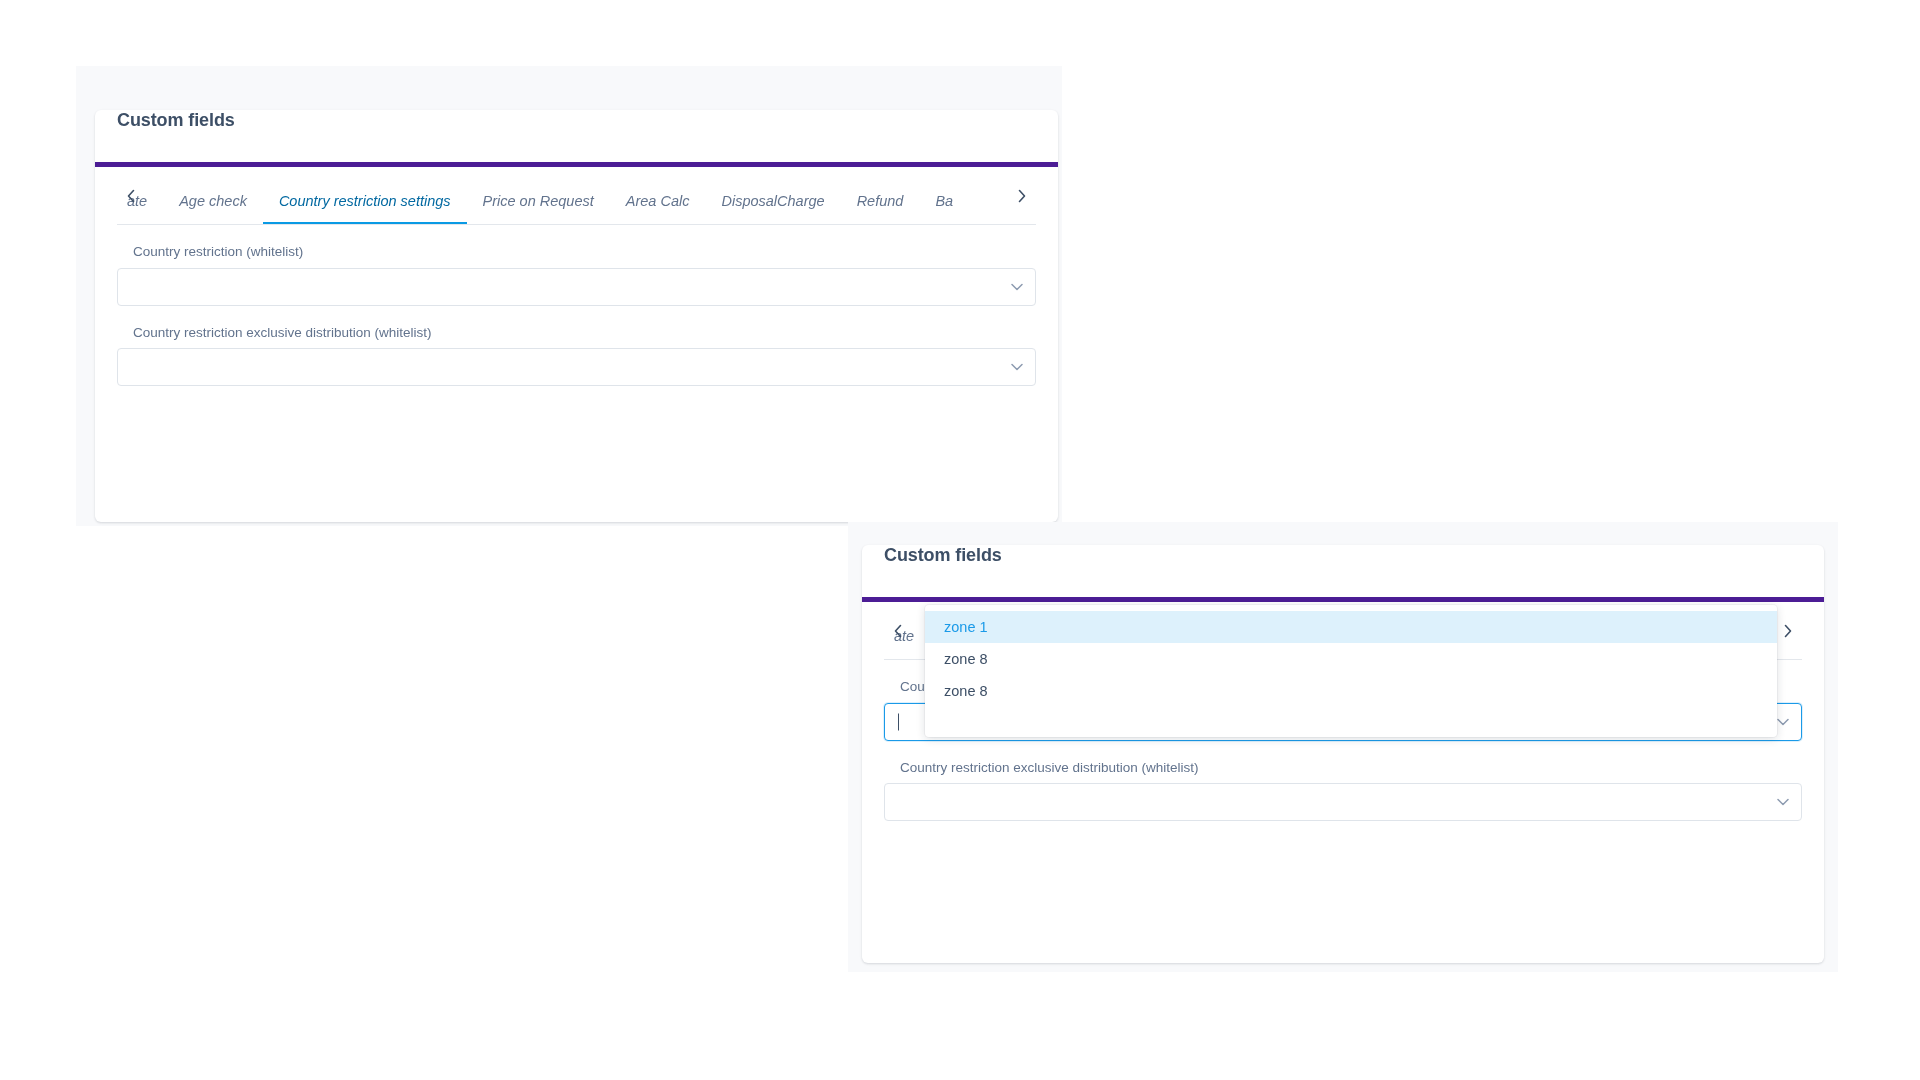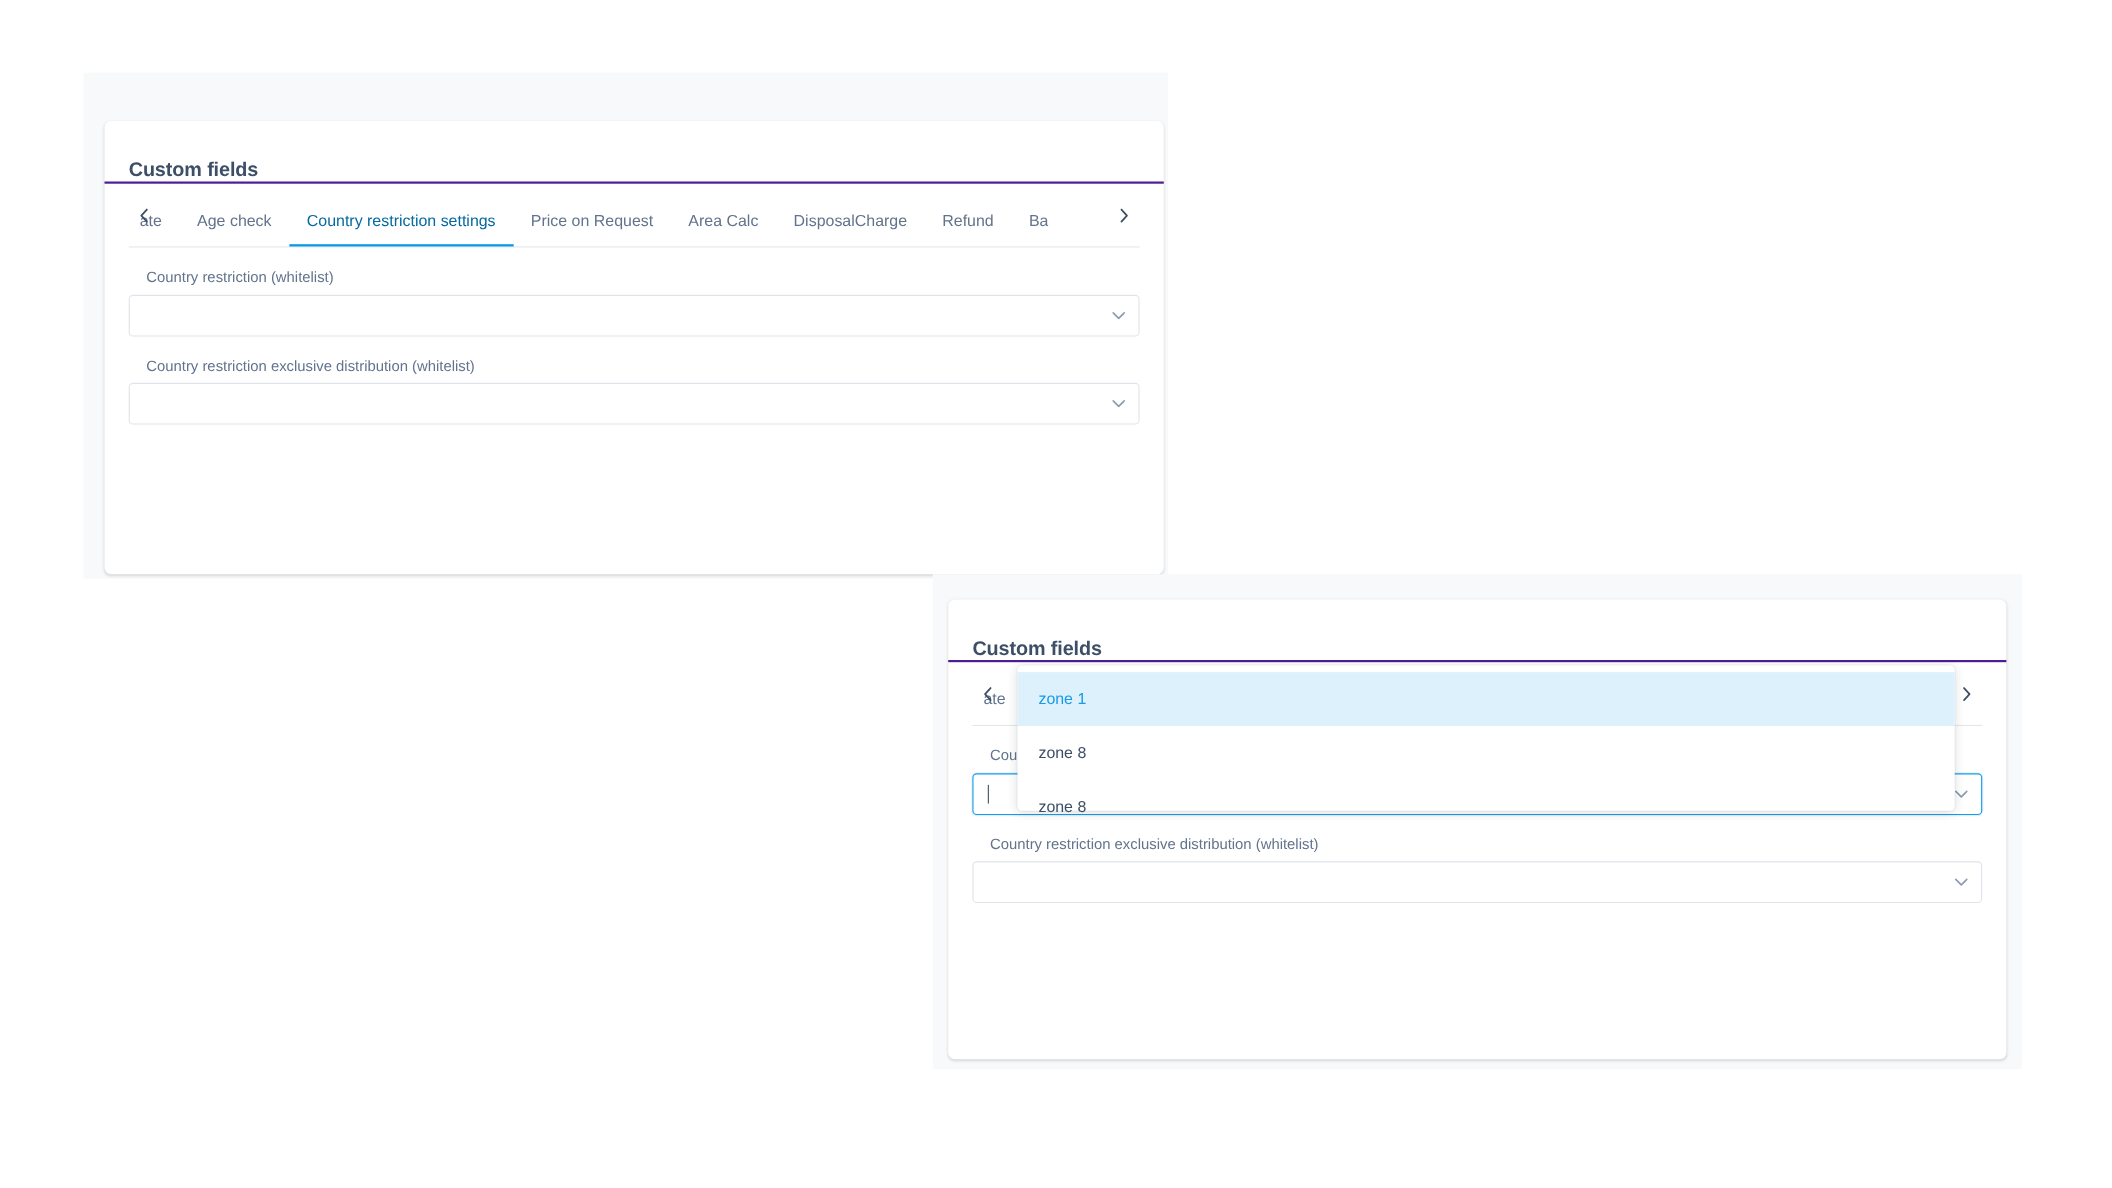--- a/index.html
+++ b/index.html
@@ -24,24 +24,24 @@
   }
   .card {
     position: absolute;
     background: #ffffff;
     border-radius: 6px;
     box-shadow: 0 1px 3px rgba(22, 34, 51, 0.10),
                 0 1px 2px rgba(22, 34, 51, 0.06);
   }
   .card-header {
     display: flex;
-    align-items: flex-end;
+    align-items: flex-start;
     height: 57px;
     padding: 0 22px;
-    border-bottom: 2px solid #4c1d95;
+    border-bottom: 5px solid #4c1d95;
     box-sizing: border-box;
   }
   .card-title {
     font-size: 18px;
     font-weight: bold;
     color: #3d4f66;
     letter-spacing: -0.1px;
   }
   .card-body {
     padding: 0 22px;
@@ -59,20 +59,21 @@
   }
   .tabs-scroll {
     display: flex;
     align-items: flex-end;
     gap: 0;
     overflow: hidden;
     flex: 1 1 auto;
     height: 100%;
     padding: 0 16px;
     box-sizing: border-box;
+    font-style: italic;
   }
   .tab {
     position: relative;
     white-space: nowrap;
     font-size: 14.5px;
     color: #62738d;
     padding: 0 16px 16px 16px;
     line-height: 1;
     box-sizing: border-box;
     cursor: pointer;
@@ -174,21 +175,21 @@
     position: absolute;
     background: #ffffff;
     border-radius: 4px;
     box-shadow: 0 2px 10px rgba(22, 34, 51, 0.14),
                 0 0 0 1px rgba(22, 34, 51, 0.04);
     z-index: 30;
     padding: 6px 0;
     box-sizing: border-box;
   }
   .dropdown-option {
-    height: 49px;
+    height: 32px;
     display: flex;
     align-items: center;
     padding: 0 19px;
     font-size: 14.5px;
     color: #3d4f66;
     cursor: pointer;
     box-sizing: border-box;
   }
   .dropdown-option.highlighted {
     background: #ddf1fc;

